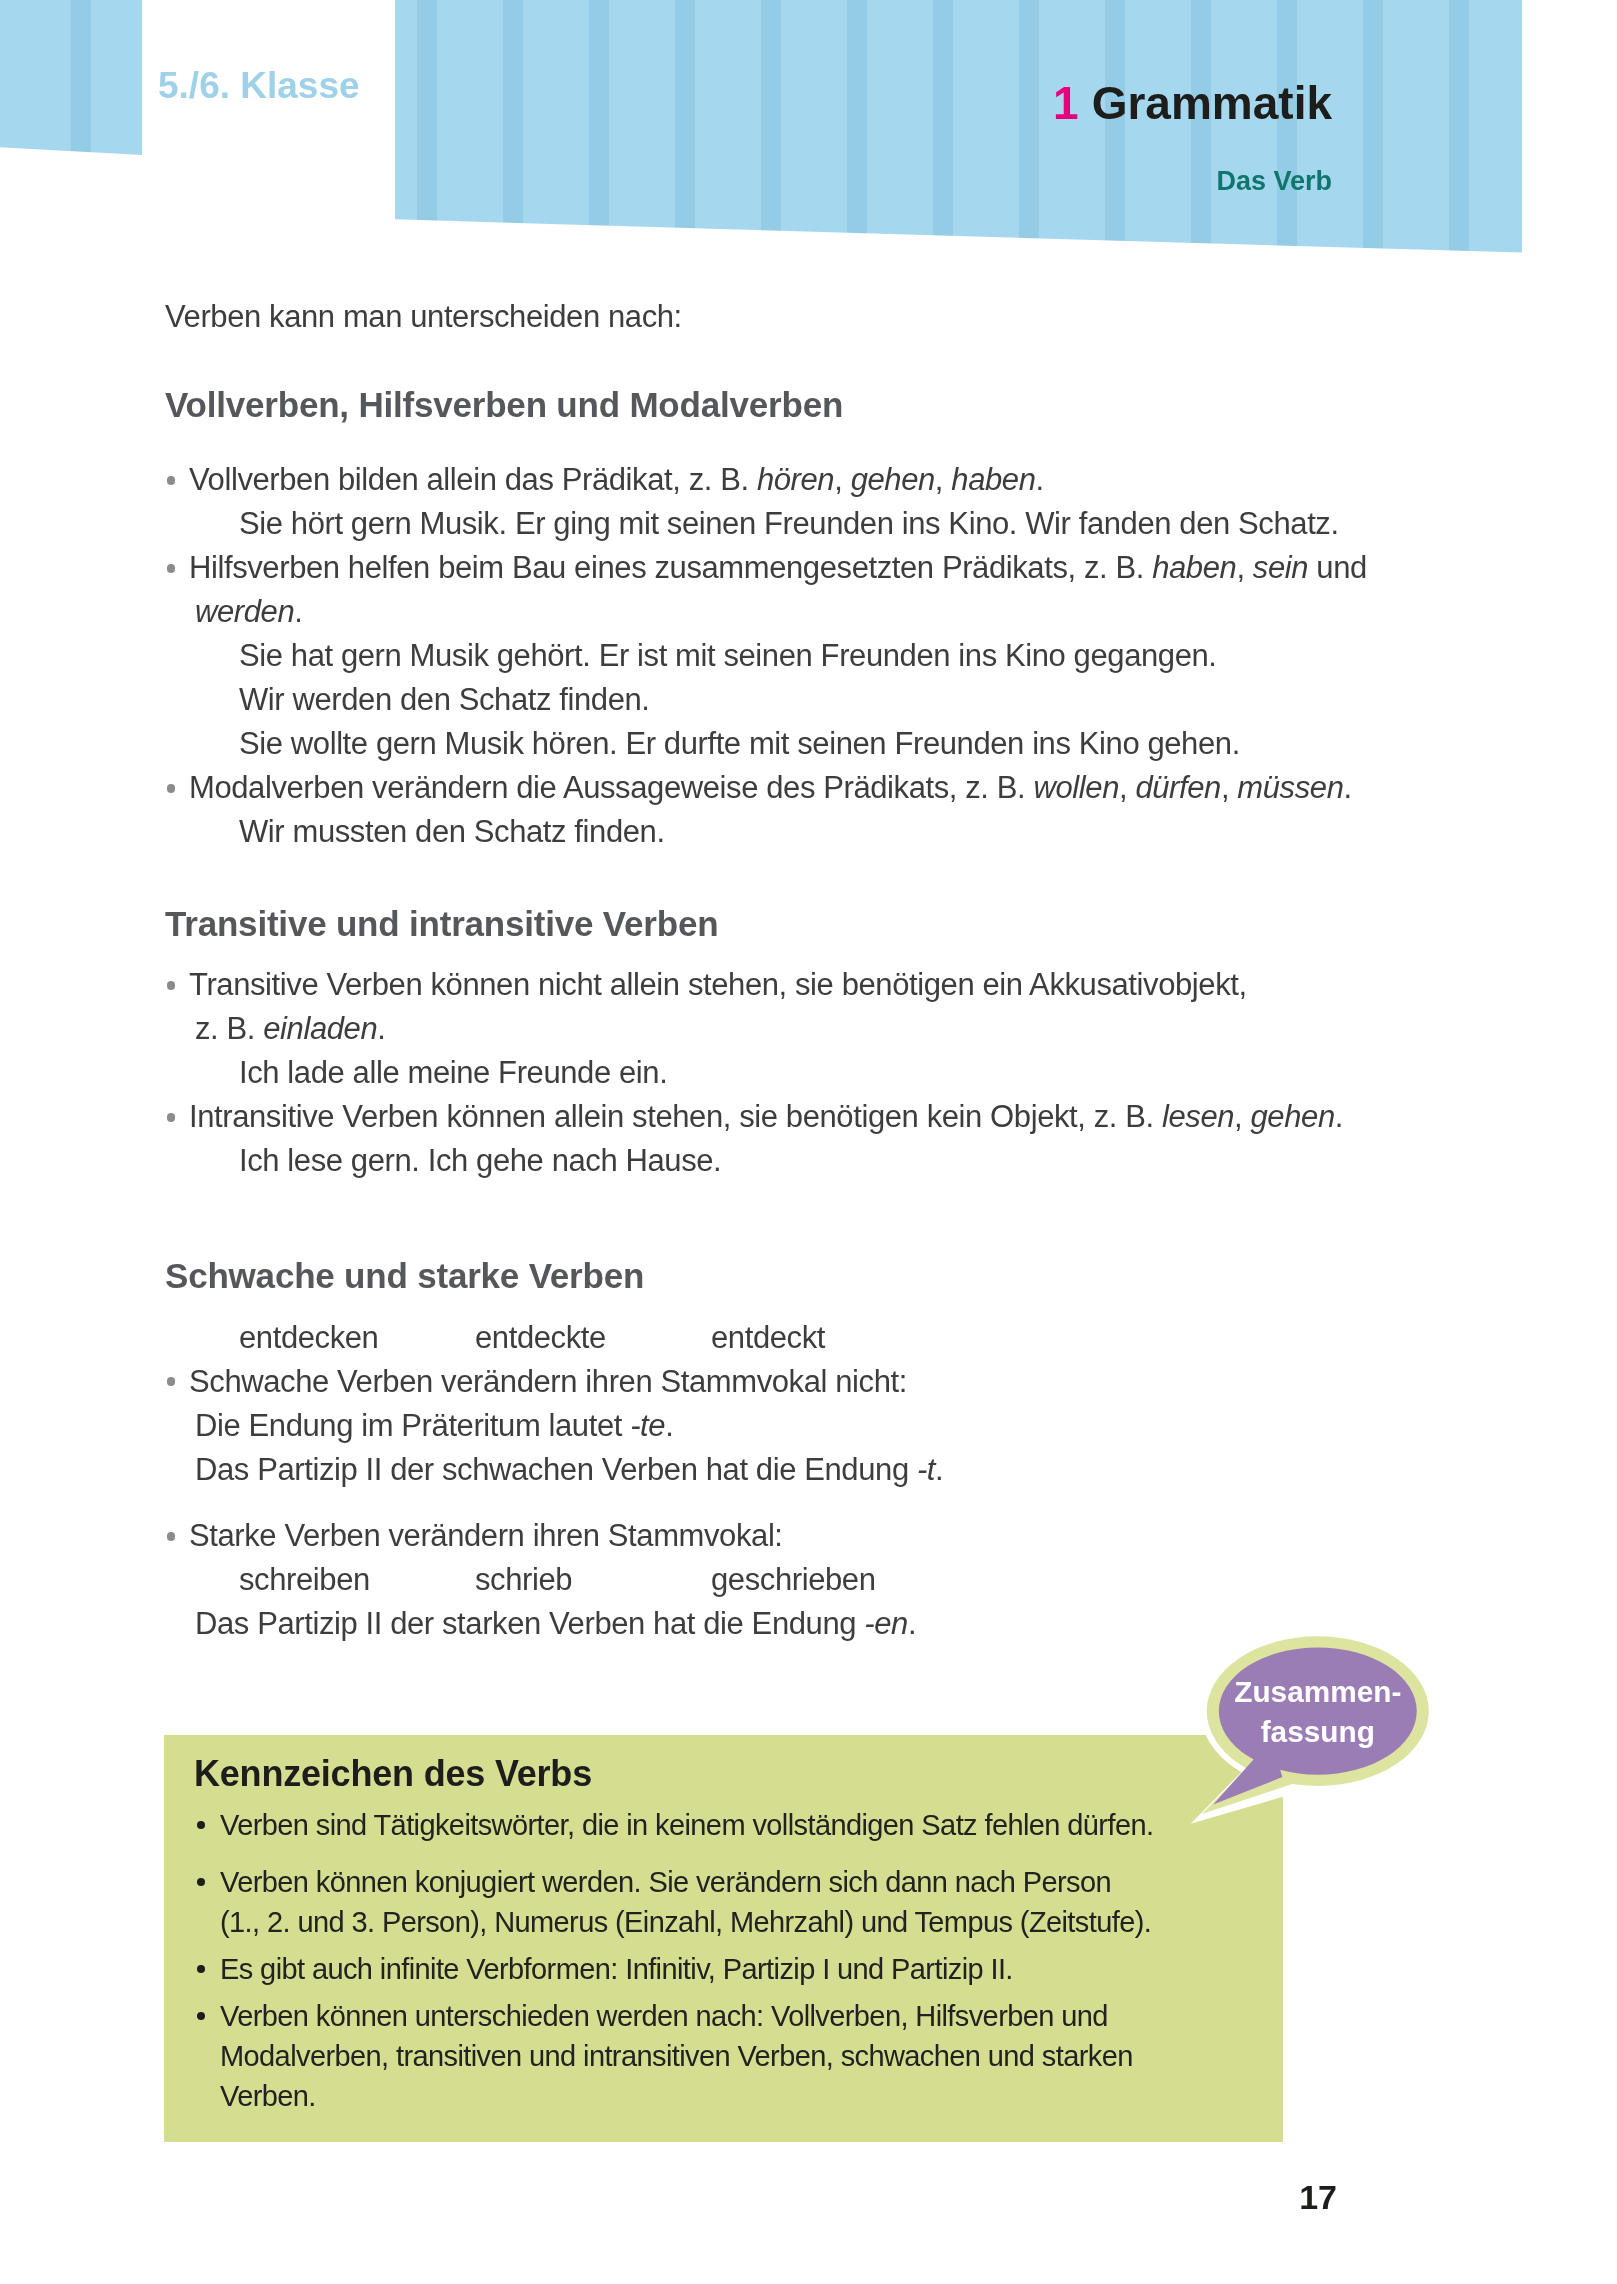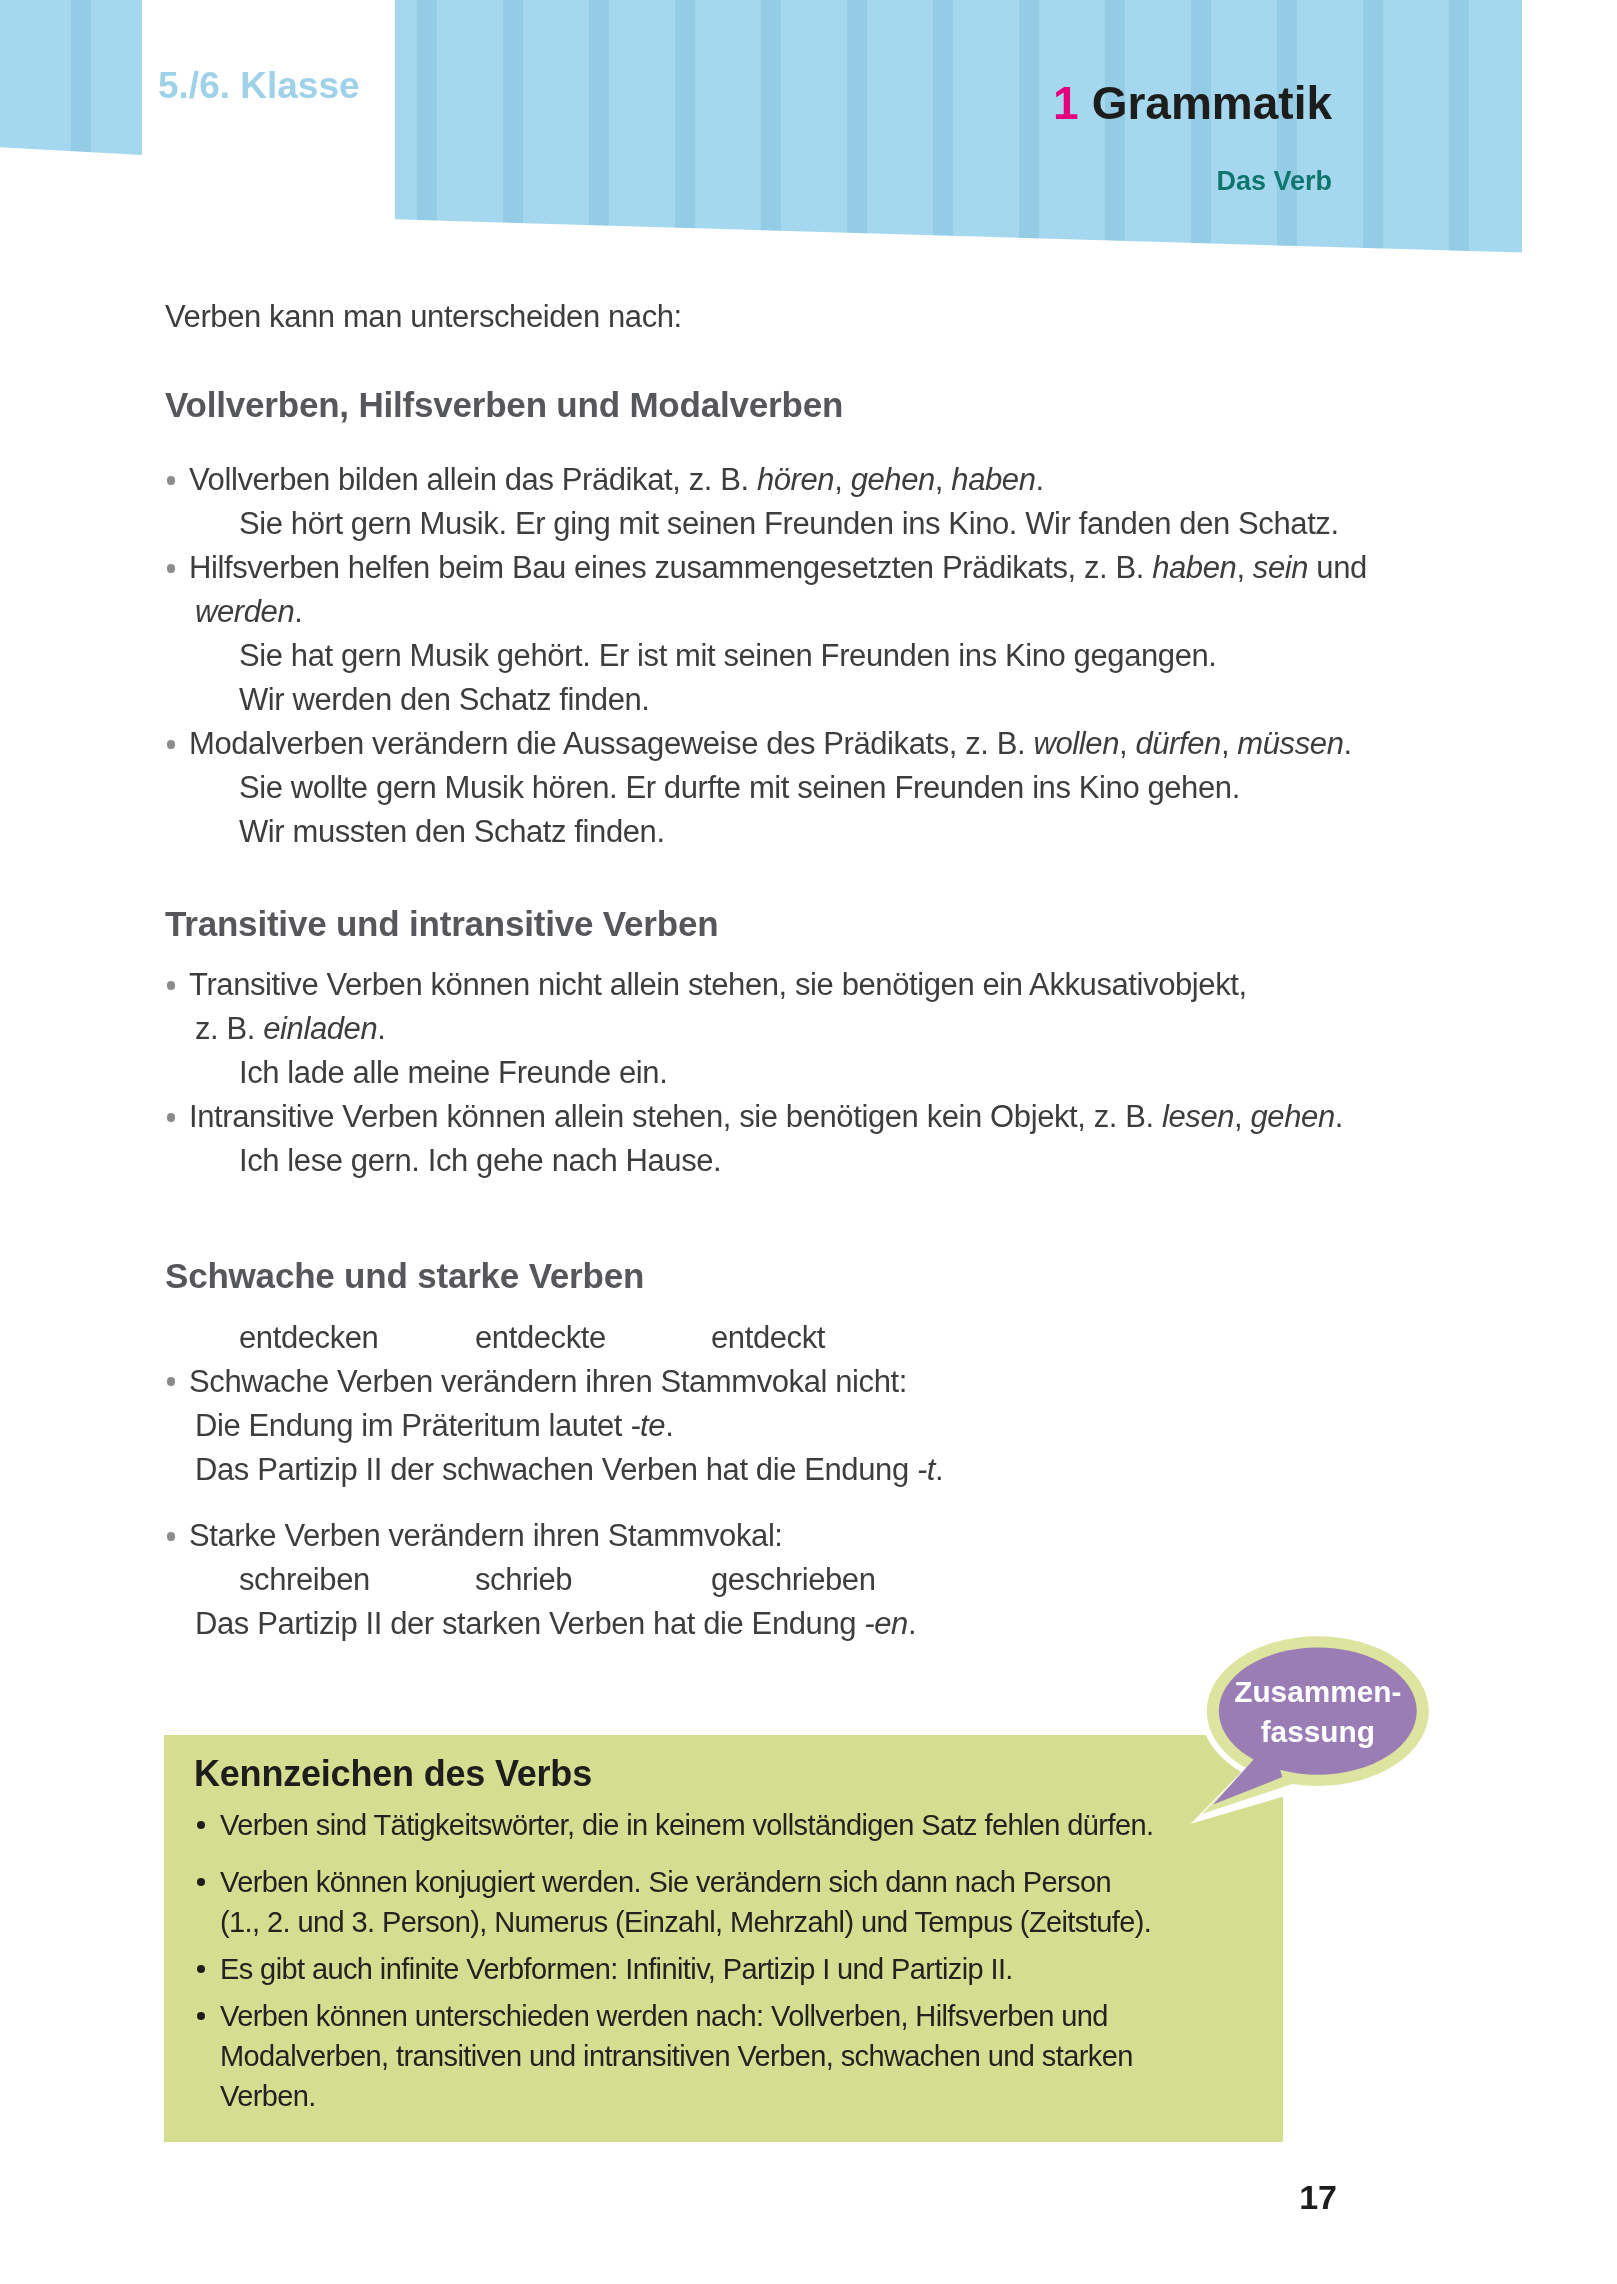--- a/index.html
+++ b/index.html
@@ -97,22 +97,22 @@
     <div class="intro">Verben kann man unterscheiden nach:</div>
     <div id="sections">
         <div class="sec-heading" style="margin-top: 44px;">Vollverben, Hilfsverben und Modalverben</div>
         <div class="sec-lines" style="margin-top: 31px;">
           <div class="line ind0"><span class="dot"></span><span>Vollverben bilden allein das Prädikat, z. B. </span><em>hören</em><span>, </span><em>gehen</em><span>, </span><em>haben</em><span>.</span></div>
           <div class="line ind2"><span>Sie hört gern Musik. Er ging mit seinen Freunden ins Kino. Wir fanden den Schatz.</span></div>
           <div class="line ind0"><span class="dot"></span><span>Hilfsverben helfen beim Bau eines zusammengesetzten Prädikats, z. B. </span><em>haben</em><span>, </span><em>sein</em><span> und</span></div>
           <div class="line ind1"><em>werden</em><span>.</span></div>
           <div class="line ind2"><span>Sie hat gern Musik gehört. Er ist mit seinen Freunden ins Kino gegangen.</span></div>
           <div class="line ind2"><span>Wir werden den Schatz finden.</span></div>
+          <div class="line ind2"><span>Sie wollte gern Musik hören. Er durfte mit seinen Freunden ins Kino gehen.</span></div>
           <div class="line ind0"><span class="dot"></span><span>Modalverben verändern die Aussageweise des Prädikats, z. B. </span><em>wollen</em><span>, </span><em>dürfen</em><span>, </span><em>müssen</em><span>.</span></div>
-          <div class="line ind2"><span>Sie wollte gern Musik hören. Er durfte mit seinen Freunden ins Kino gehen.</span></div>
           <div class="line ind2"><span>Wir mussten den Schatz finden.</span></div>
         </div>
         <div class="sec-heading" style="margin-top: 48px;">Transitive und intransitive Verben</div>
         <div class="sec-lines" style="margin-top: 17px;">
           <div class="line ind0"><span class="dot"></span><span>Transitive Verben können nicht allein stehen, sie benötigen ein Akkusativobjekt,</span></div>
           <div class="line ind1"><span>z. B. </span><em>einladen</em><span>.</span></div>
           <div class="line ind2"><span>Ich lade alle meine Freunde ein.</span></div>
           <div class="line ind0"><span class="dot"></span><span>Intransitive Verben können allein stehen, sie benötigen kein Objekt, z. B. </span><em>lesen</em><span>, </span><em>gehen</em><span>.</span></div>
           <div class="line ind2"><span>Ich lese gern. Ich gehe nach Hause.</span></div>
         </div>

